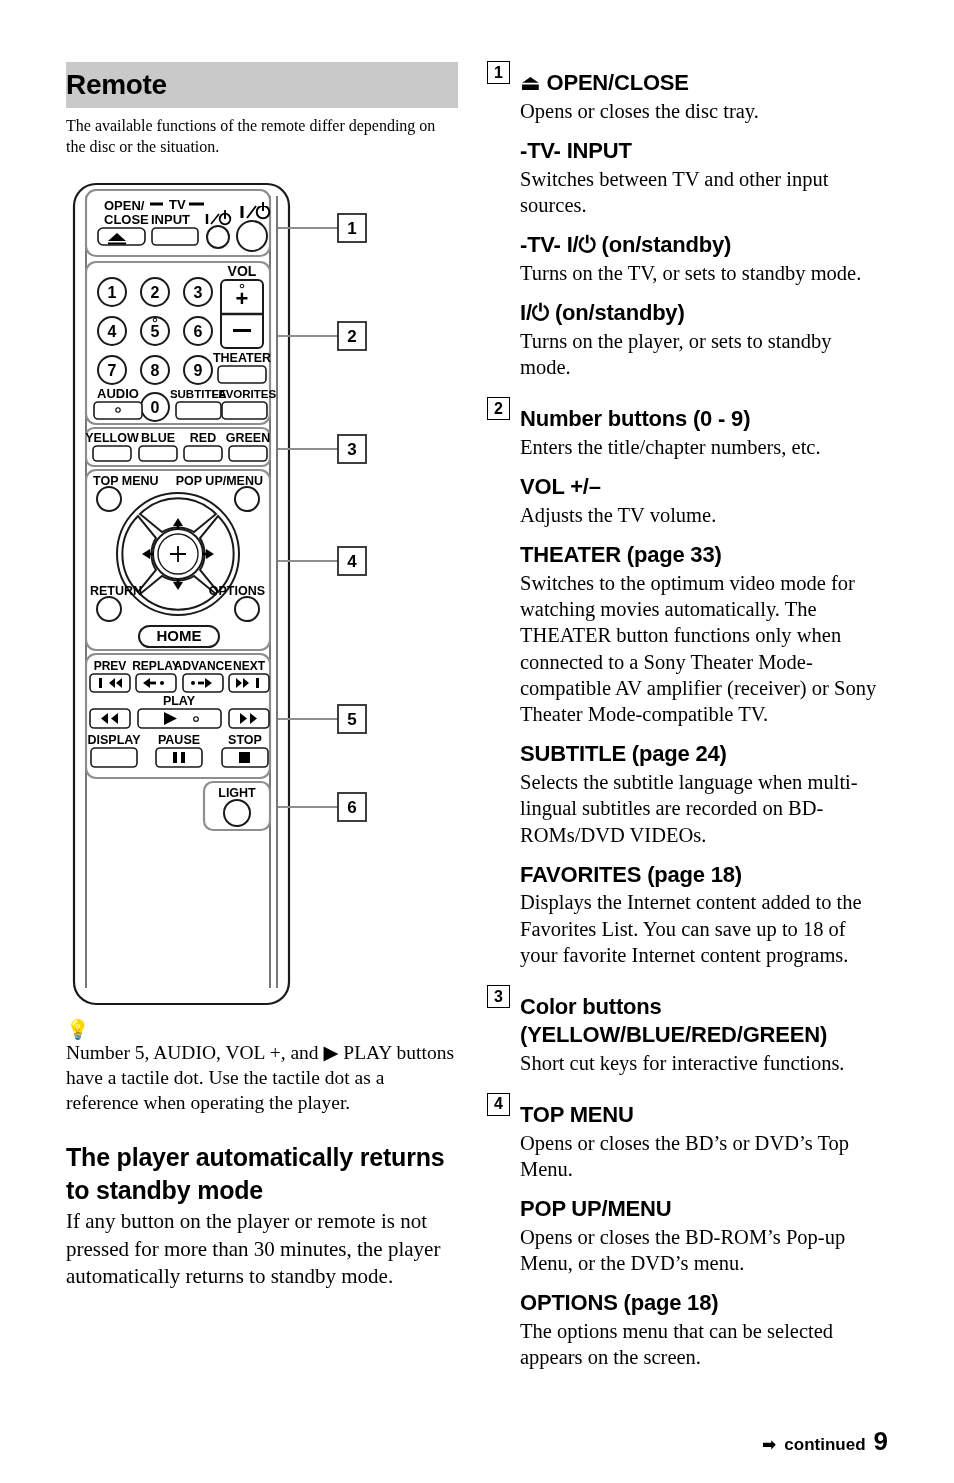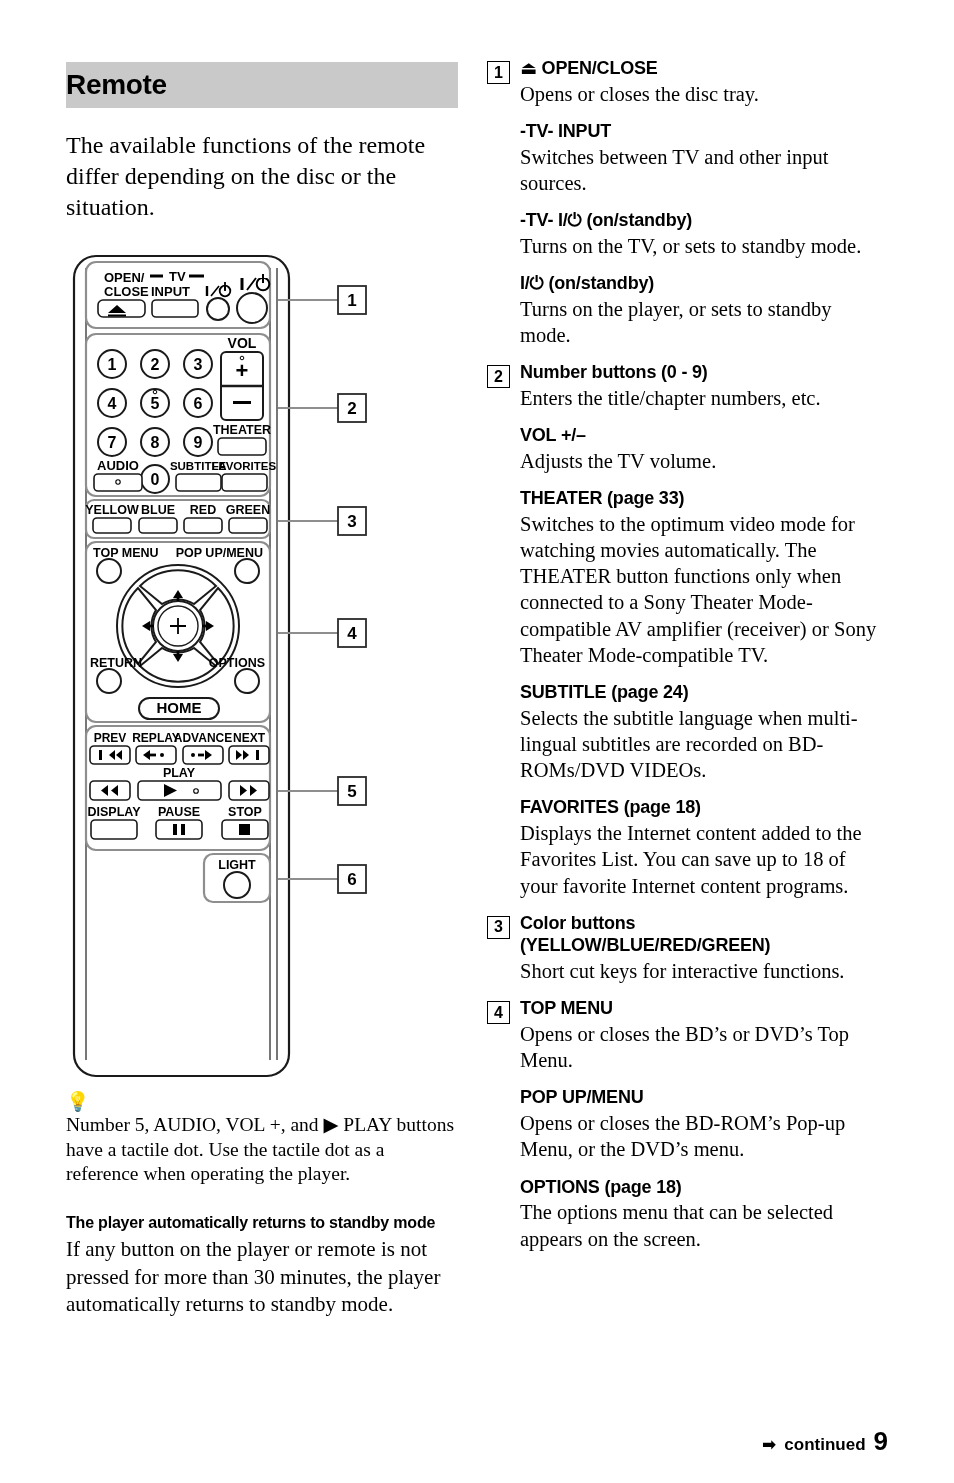--- a/index.html
+++ b/index.html
@@ -23,22 +23,22 @@
     padding-left:0;
   }
   .section-band h1 {
     margin:0;
     font-family:"Liberation Sans","DejaVu Sans",sans-serif;
     font-weight:bold;
     font-size:28px;
     letter-spacing:-0.3px;
   }
   .intro {
-    margin-top:22px;
-    font-size:24px;
+    margin-top:8px;
+    font-size:16px;
     line-height:1.30;
   }
 
   
   .remote-wrap { position:relative; width:392px; height:840px; margin-top:18px;text-align:center; }
   svg.remote { display:block; }
 
   
   .tip { margin-top:4px; }
   .tip-icon {
@@ -46,21 +46,21 @@
     font-size:19px;
     line-height:1;
     display:block;
     height:20px;
   }
   .tip-body { font-size:19.5px; line-height:1.28; margin-top:1px; }
 
   .sub-head {
     font-family:"Liberation Sans","DejaVu Sans",sans-serif;
     font-weight:bold;
-    font-size:16px;
+    font-size:25px;
     line-height:1.30;
     margin-top:26px;
     letter-spacing:-0.2px;
   }
   .sub-body { font-size:21px; line-height:1.30; margin-top:2px; }
 
   
   .col-right { position:absolute; left:487px; top:57px; width:400px; }
   .entry { display:flex; align-items:flex-start; }
   .num-box {
@@ -71,23 +71,24 @@
     font-weight:bold;
     font-size:16px;
     display:flex; align-items:center; justify-content:center;
     margin-right:10px;
     margin-top:4px;
   }
   .entry-main { flex:1 1 auto; }
   .item-title {
     font-family:"Liberation Sans","DejaVu Sans",sans-serif;
     font-weight:bold;
-    font-size:18px;
+    font-size:22px;
     line-height:1.26;
     letter-spacing:-0.2px;
+    margin-top:12px;
   }
   .item-body {
     font-size:20.5px;
     line-height:1.28;
     margin-top:1px;
   }
   .item-block { margin-bottom:13px; }
 
   
   .footer {

